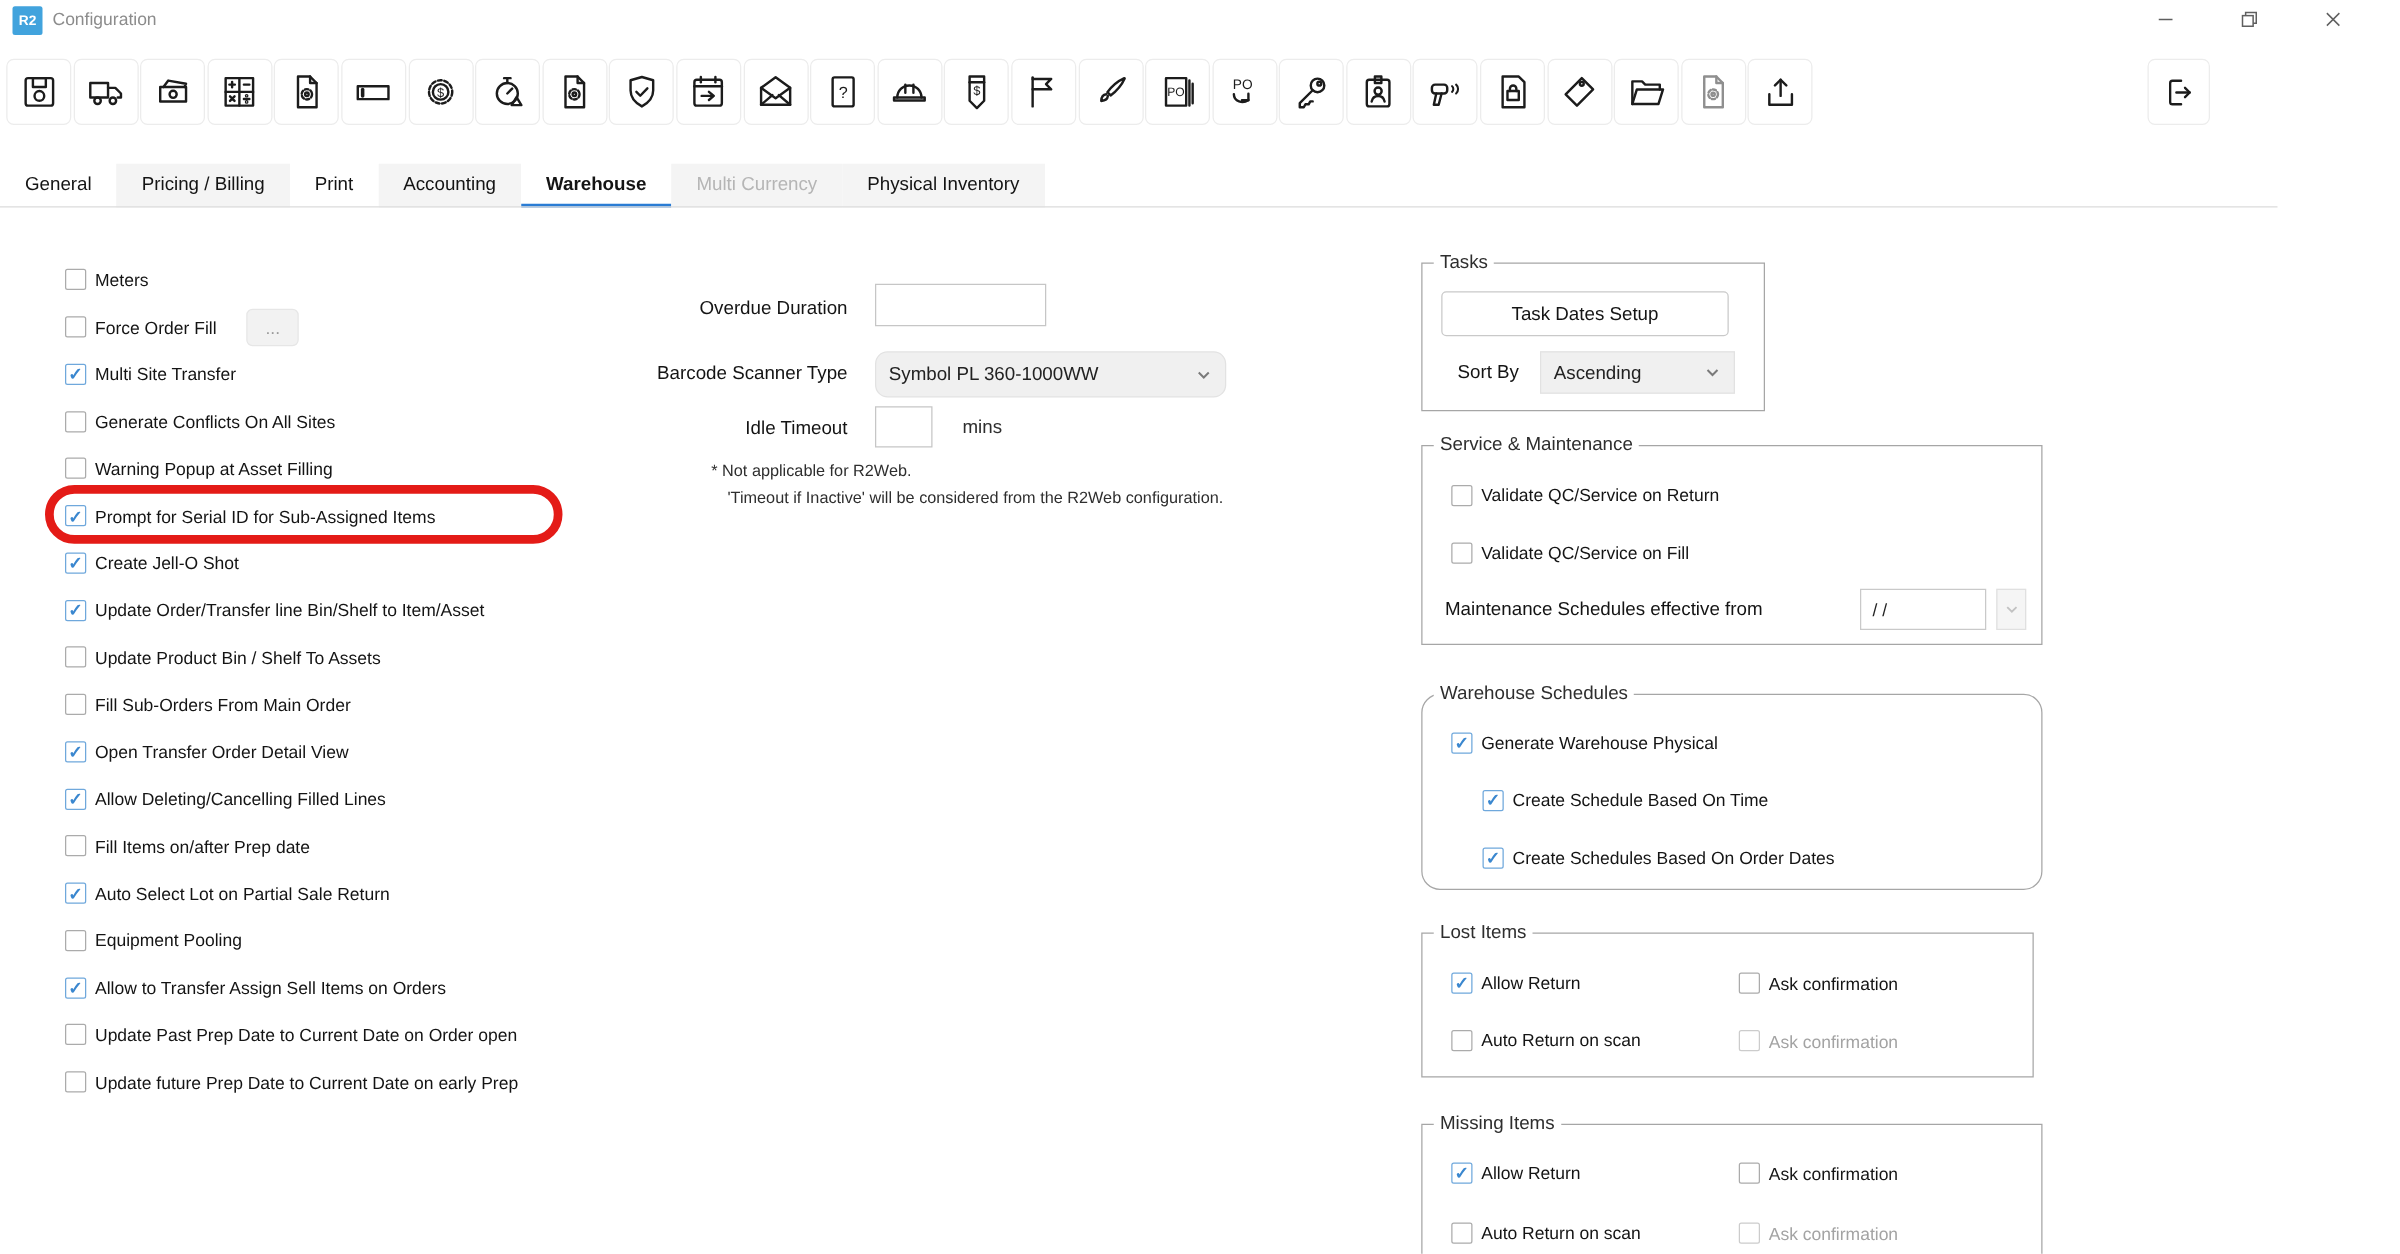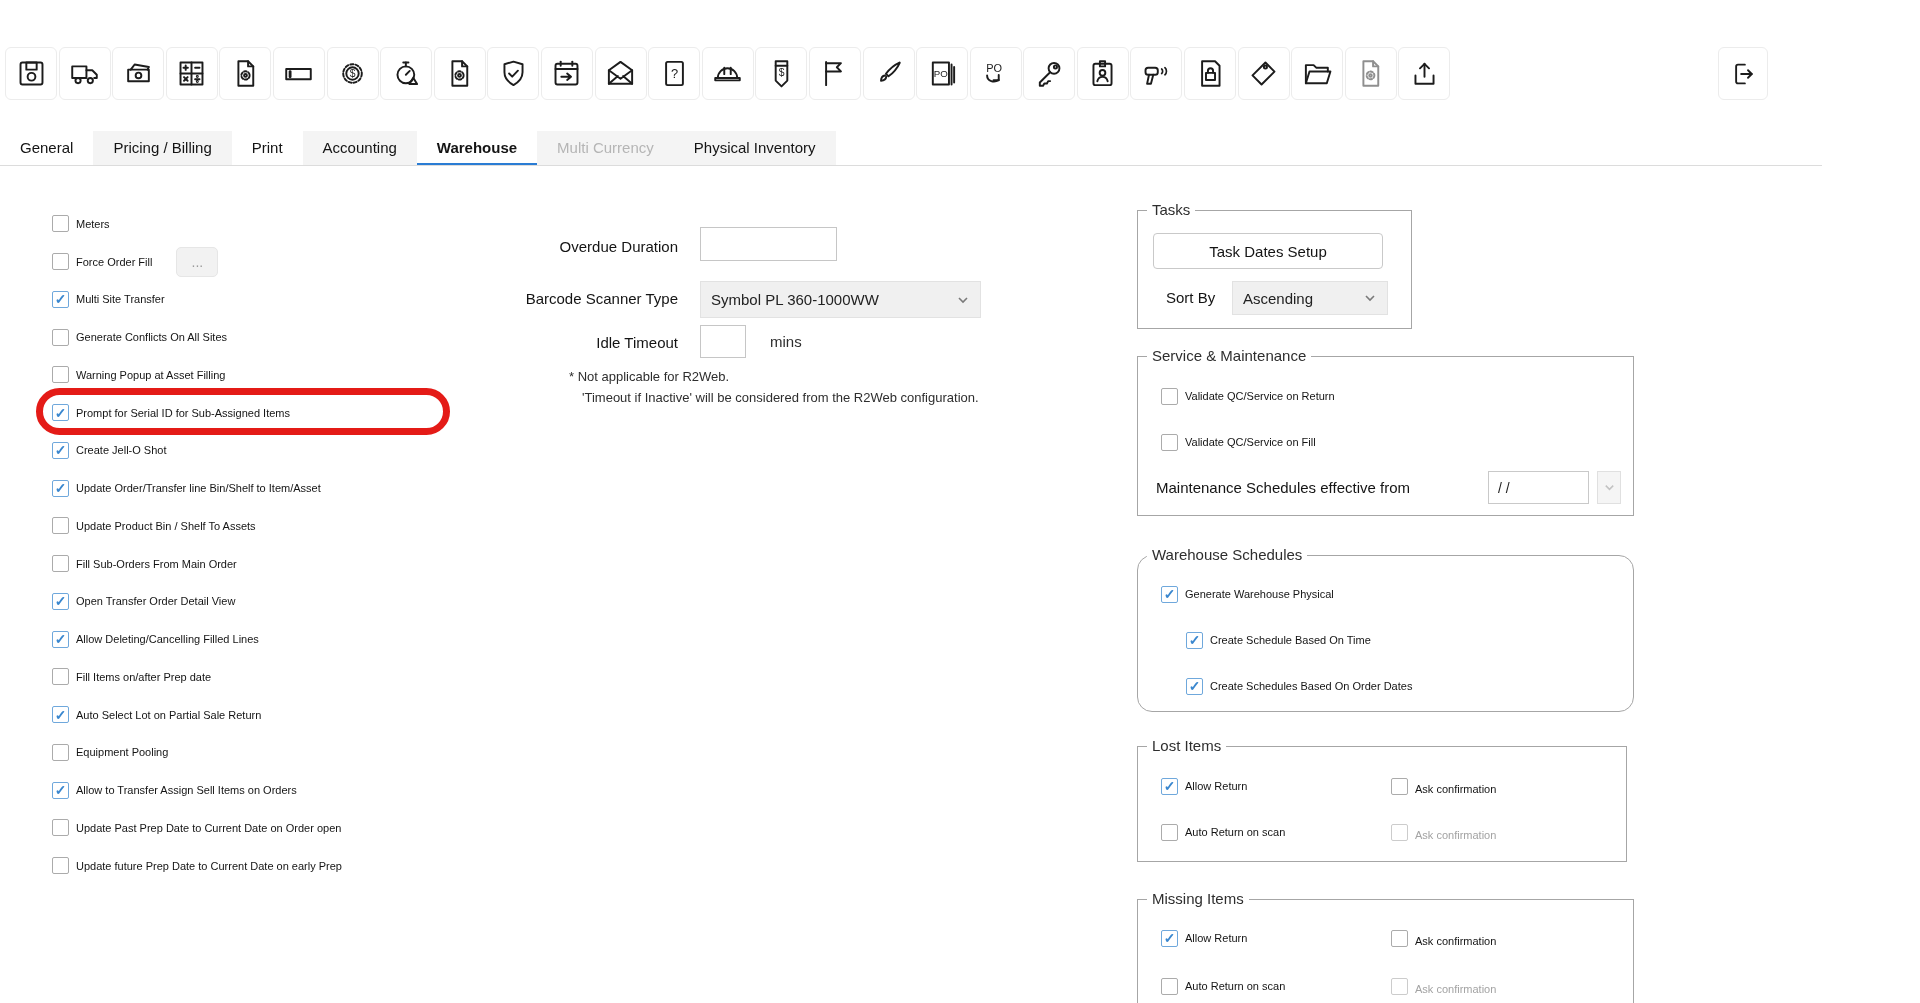--- a/index.html
+++ b/index.html
@@ -30,21 +30,21 @@
   .tab.active{font-weight:bold;border-bottom:3px solid #2a7cd4;background:#fff;}
   .tab.disabled{color:#b5b5b5;}
   .tabline{position:absolute;left:0;top:165px;width:1822px;height:1px;background:#dcdcdc;}
 
   
   .cb{width:17px;height:17px;box-sizing:border-box;border:1px solid #ababab;border-radius:2px;background:#fff;
       display:inline-flex;align-items:center;justify-content:center;flex:none;}
   .cb.on{border-color:#6fa8dc;}
   .cb.dis{border-color:#cccccc;}
   .tick{color:#3a87cf;font-size:14px;font-weight:bold;line-height:1;}
-  .cb-label{margin-left:7px;font-size:11px;white-space:nowrap;}
+  .cb-label{margin-left:7px;font-size:14px;white-space:nowrap;}
   .cb-label.dis{color:#a3a3a3;}
 
   
   .left-rows{position:absolute;left:52px;top:205px;}
   .chk-row{height:37.76px;display:flex;align-items:center;}
   .ellipsis-btn{margin-left:24px;width:42px;height:30px;background:#f2f2f2;border:1px solid #e6e6e6;border-radius:5px;
                 color:#9a9a9a;font-size:14px;display:inline-flex;align-items:center;justify-content:center;box-sizing:border-box;}
   .red-oval{position:absolute;left:36px;top:388px;width:414px;height:47px;border:7px solid #e41b17;
             border-radius:26px;box-sizing:border-box;pointer-events:none;z-index:5;}
 
@@ -73,20 +73,41 @@
               background:#fff;font-size:14px;display:flex;align-items:center;padding-left:9px;color:#222;}
   .date-chev{position:absolute;left:459px;top:114px;width:24px;height:33px;box-sizing:border-box;border:1px solid #e0e0e0;
              background:#f5f5f5;display:flex;align-items:center;justify-content:center;}
   .date-chev svg{width:13px;height:13px;stroke:#c2c2c2;fill:none;stroke-width:1.6;}
 </style>
 </head>
 <body>
 
 <div class="page">
 
+  <div class="titlebar">
+    <div class="logo">R2</div>
+    <div class="win-title">Configuration</div>
+    <div class="winbtn" style="left:1709px">
+      <svg viewBox="0 0 15 15">
+          <line x1="2" y1="7.5" x2="13" y2="7.5"></line>
+        </svg>
+    </div>
+    <div class="winbtn" style="left:1776px">
+      <svg viewBox="0 0 15 15">
+          <rect x="2" y="4.5" width="8.5" height="8.5"></rect>
+          <path d="M4.5 4.5V2H13v8.5h-2.5"></path>
+        </svg>
+    </div>
+    <div class="winbtn" style="left:1843px">
+      <svg viewBox="0 0 15 15">
+          <line x1="2.5" y1="2.5" x2="12.5" y2="12.5"></line>
+          <line x1="12.5" y1="2.5" x2="2.5" y2="12.5"></line>
+        </svg>
+    </div>
+  </div>
 
   <div class="toolbar">
       <div class="tb-btn">
         <svg viewBox="0 0 24 24" fill="none" stroke="#1c1c1c" stroke-width="1.5" stroke-linecap="round" stroke-linejoin="round">
           <rect x="3.5" y="3.5" width="17" height="17" rx="1.5"></rect>
           <rect x="8" y="3.5" width="8" height="5.5"></rect>
           <circle cx="12" cy="14.5" r="3"></circle>
         </svg>
       </div>
       <div class="tb-btn">
@@ -387,21 +408,21 @@
         <span class="cb"></span>
         <span class="cb-label">Update future Prep Date to Current Date on early Prep</span>
       </div>
     </div>
   <div class="red-oval"></div>
 
   <div class="lbl-right" style="top:238px">Overdue Duration</div>
   <input class="txt-input" style="left: 700px; top: 227px; width: 137px; height: 34px;" value="">
 
   <div class="lbl-right" style="top:290px">Barcode Scanner Type</div>
-  <div class="dropdown" style="left:700px;top:281px;width:281px;height:37px;">
+  <div class="dropdown" style="left:700px;top:281px;width:281px;height:37px;border-radius:10px;">
     <span>Symbol PL 360-1000WW</span>
     <span class="chev">
         <svg viewBox="0 0 14 14">
           <path d="M3 5l4 4 4-4"></path>
         </svg>
       </span>
   </div>
 
   <div class="lbl-right" style="top:334px">Idle Timeout</div>
   <input class="txt-input" style="left: 700px; top: 325px; width: 46px; height: 33px;" value="">

